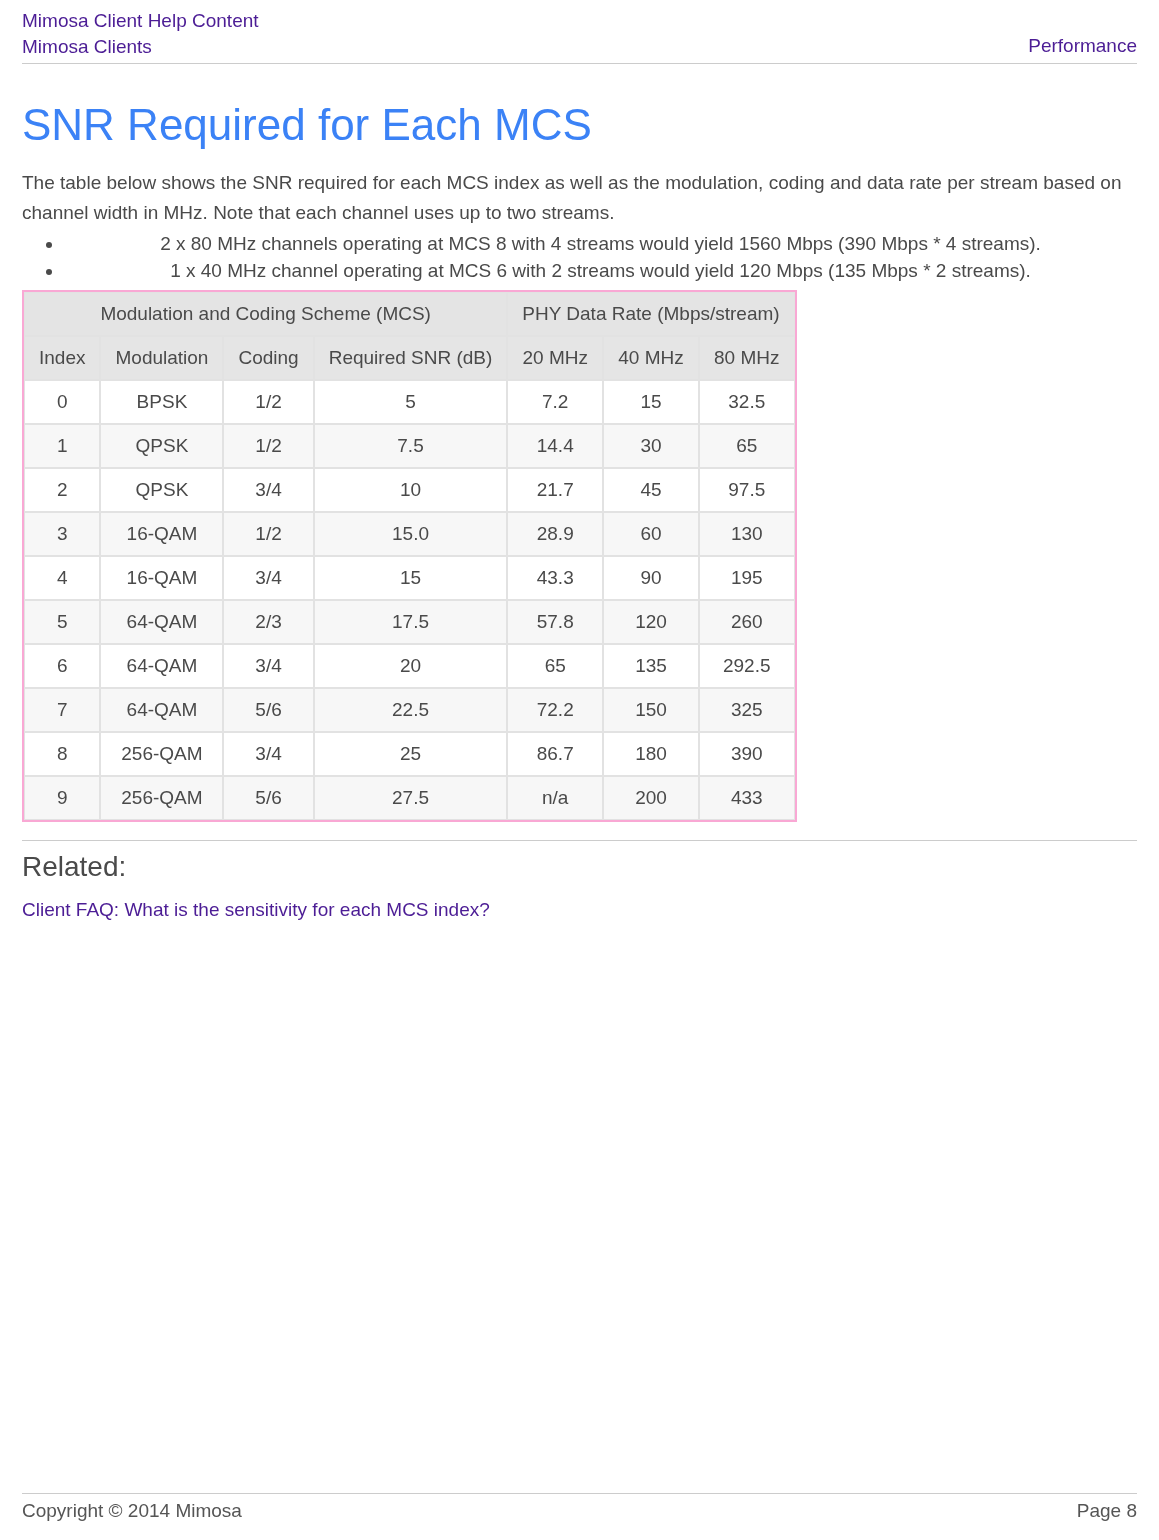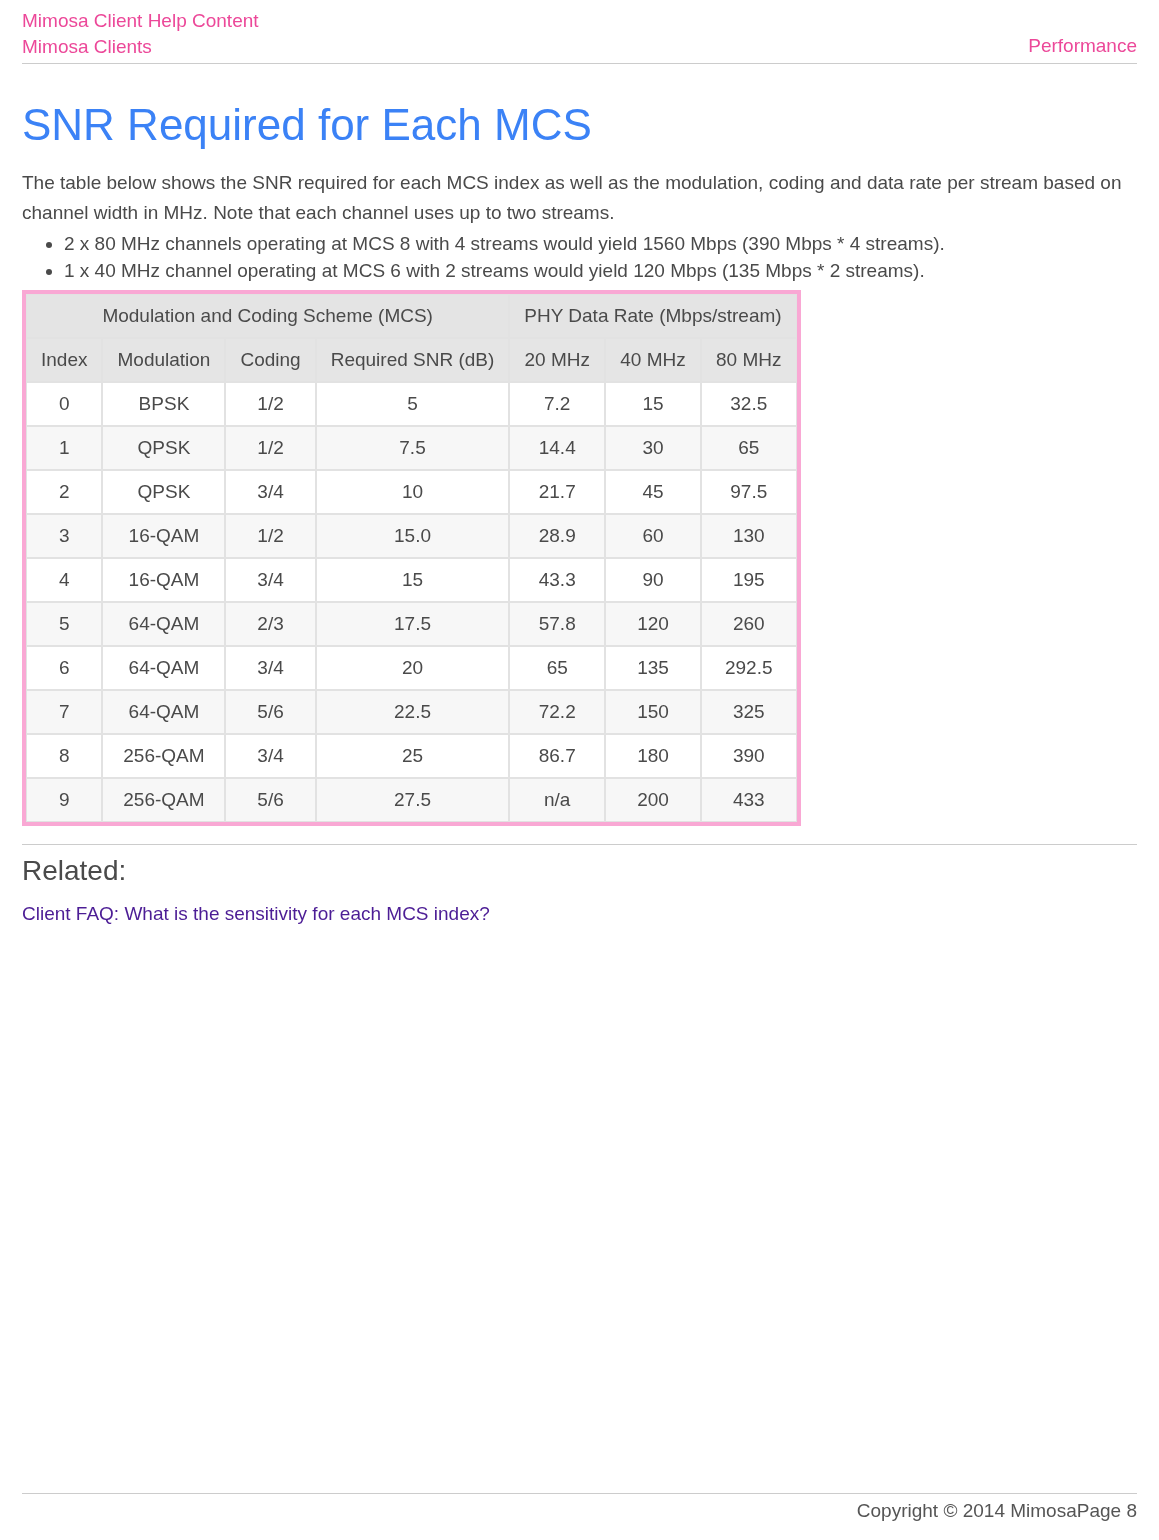--- a/index.html
+++ b/index.html
@@ -17,21 +17,21 @@
     padding: 8px 22px 0 22px;
     position: relative;
   }
   .header {
     display: flex;
     justify-content: space-between;
     align-items: flex-end;
     border-bottom: 1px solid #ccc;
     padding-bottom: 4px;
     font-size: 19px;
-    color: #ec4899;
+    color: #4c1d95;
   }
   .header-left { line-height: 1.35; }
   .header-right { line-height: 1.35; padding-bottom: 1px; }
   h1.title {
     font-weight: 300;
     font-size: 44px;
     color: #3b82f6;
     margin: 36px 0 18px 0;
   }
   .intro {
@@ -44,27 +44,27 @@
     font-size: 19px;
     margin-top: 4px;
   }
   ul.examples {
     margin: 4px 0 6px 0;
     padding-left: 42px;
     font-size: 19px;
     line-height: 1.4;
     color: #4a4a4a;
   }
-  ul.examples li { margin: 0; }
+  ul.examples li { margin: 0; text-align: center; }
   table.mcs {
     border-collapse: separate;
     border-spacing: 0;
     font-size: 19px;
     margin-top: 2px;
-    border: 4px solid #f9a8d4;
+    border: 2px solid #f9a8d4;
   }
   table.mcs th, table.mcs td {
     border: 1px solid #e2e2e2;
     padding: 10px 14px;
     text-align: center;
     color: #4a4a4a;
     white-space: nowrap;
   }
   table.mcs th {
     font-weight: 400;
@@ -91,21 +91,21 @@
     color: #4c1d95;
   }
   .footer {
     position: absolute;
     left: 22px;
     right: 22px;
     bottom: 18px;
     border-top: 1px solid #ccc;
     padding-top: 6px;
     display: flex;
-    justify-content: flex-end;
+    justify-content: space-between;
     font-size: 19px;
     color: #555;
   }
 </style>
 </head>
 <body>
 
 <div class="page">
 
   <div class="header">

